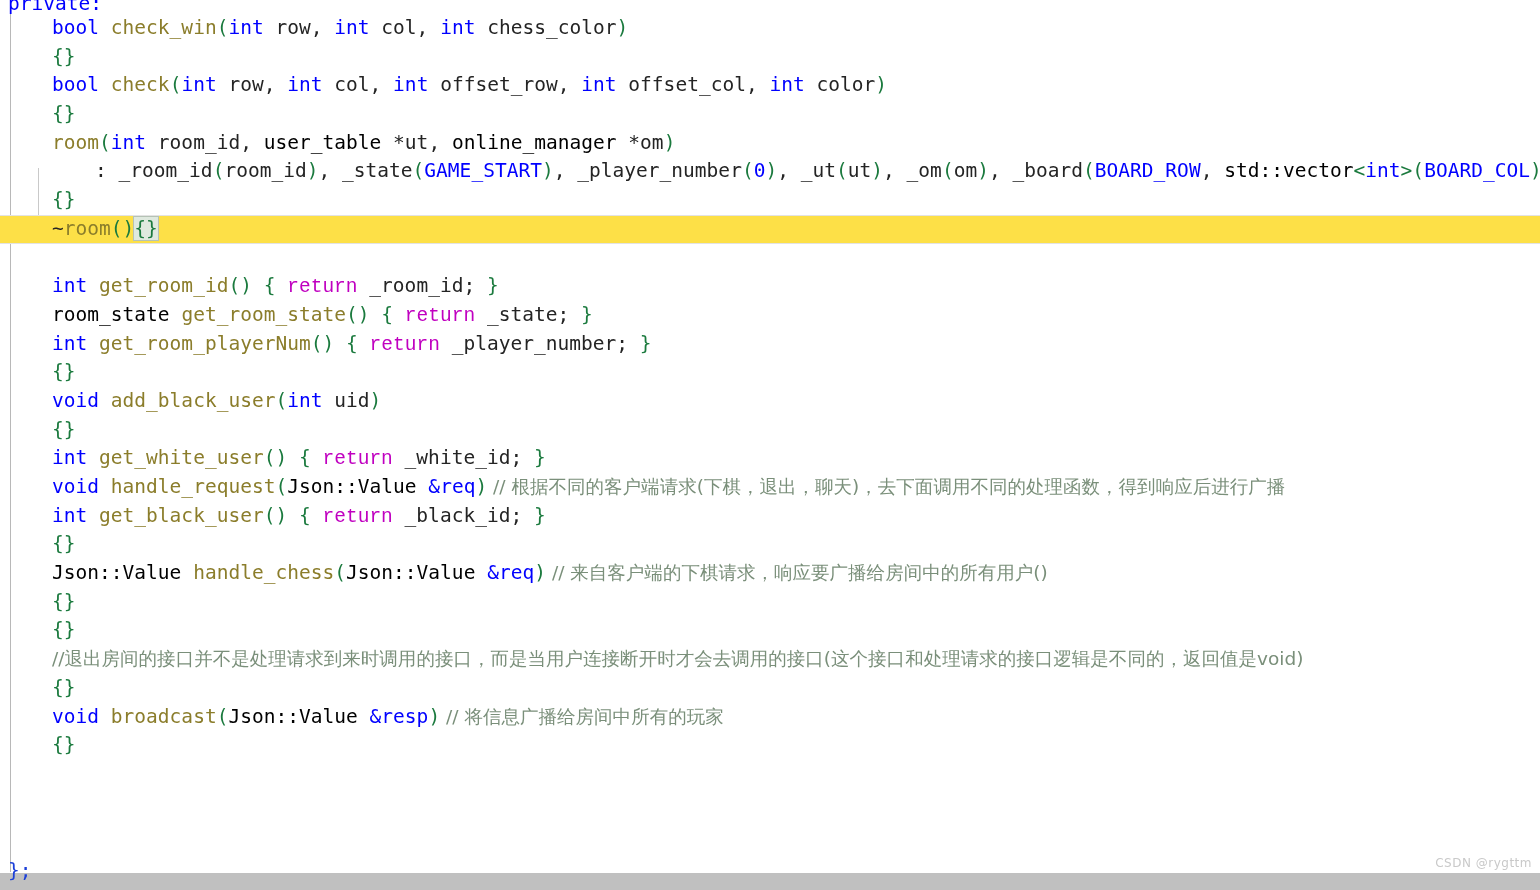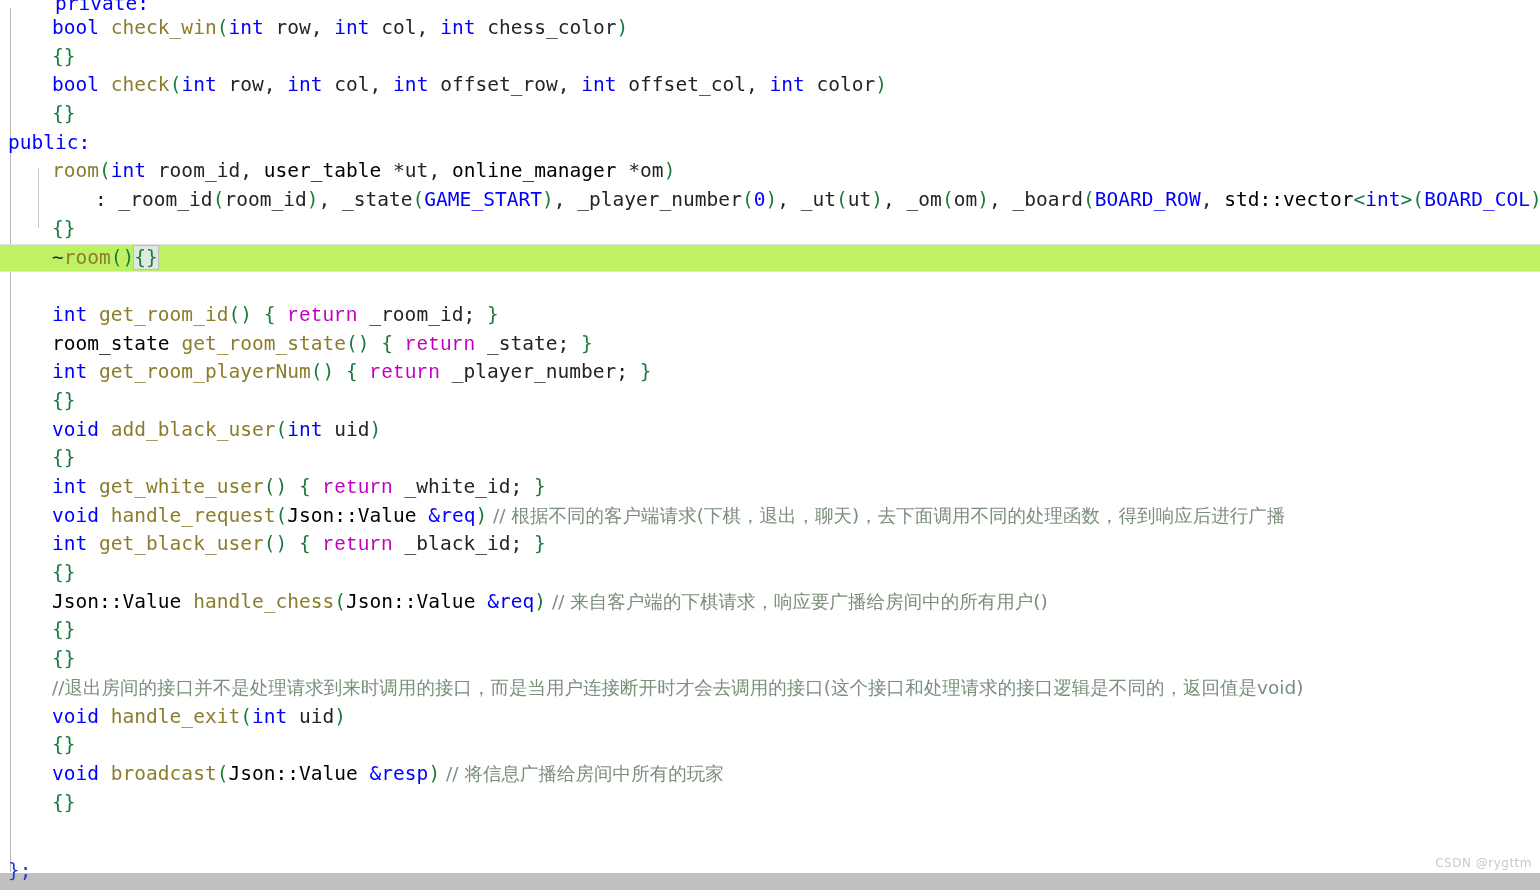--- a/index.html
+++ b/index.html
@@ -51,21 +51,21 @@
     letter-spacing: 0.02px;
     color: #1a1a1a;
   }
 
   
   .line.current {
     border-top: 1px solid #e3e3e3;
     border-bottom: 1px solid #e3e3e3;
     height: 26.7px;
     line-height: 26.7px;
-    background: #bef264;
+    background: #fde047;
   }
 
   
   .kw   { color: #0000ff; }            
   .fn   { color: #8b7d2b; }            
   .type { color: #000000; }            
   .punc { color: #1b7a3e; }            
   .ret  { color: #c000c0; font-family: Liberation Mono, monospace; }            
   .macro{ color: #0000ff; }            
   .id   { color: #242424; }            
@@ -123,31 +123,30 @@
 </head>
 <body>
 
 <div id="editor">
 
   <div class="guide g1"></div>
   <div class="guide g2"></div>
 
   <div class="code-area">
 
-    <div class="line" style="height:14px;line-height:8px;overflow:hidden;margin-left:47px;"><span style="padding-left:8px"></span><span class="kw">private:</span></div>
+    <div class="line" style="height:14px;line-height:8px;overflow:hidden;"><span style="padding-left:8px"></span><span class="kw">private:</span></div>
 
     <div class="line"><span style="padding-left:52px"></span><span class="kw">bool</span><span class="id"> </span><span class="fn">check_win</span><span class="punc">(</span><span class="kw">int</span><span class="id"> row</span><span class="op">, </span><span class="kw">int</span><span class="id"> col</span><span class="op">, </span><span class="kw">int</span><span class="id"> chess_color</span><span class="punc">)</span></div>
 
     <div class="line"><span style="padding-left:52px"></span><span class="punc">{}</span></div>
 
     <div class="line"><span style="padding-left:52px"></span><span class="kw">bool</span><span class="id"> </span><span class="fn">check</span><span class="punc">(</span><span class="kw">int</span><span class="id"> row</span><span class="op">, </span><span class="kw">int</span><span class="id"> col</span><span class="op">, </span><span class="kw">int</span><span class="id"> offset_row</span><span class="op">, </span><span class="kw">int</span><span class="id"> offset_col</span><span class="op">, </span><span class="kw">int</span><span class="id"> color</span><span class="punc">)</span></div>
 
     <div class="line"><span style="padding-left:52px"></span><span class="punc">{}</span></div>
 
-    <div class="line"><span style="padding-left:8px"></span><span class="kw">public:</span></div>
 
     <div class="line"><span style="padding-left:52px"></span><span class="fn">room</span><span class="punc">(</span><span class="kw">int</span><span class="id"> room_id</span><span class="op">, </span><span class="type">user_table</span><span class="op"> *</span><span class="id">ut</span><span class="op">, </span><span class="type">online_manager</span><span class="op"> *</span><span class="id">om</span><span class="punc">)</span></div>
 
     <div class="line"><span style="padding-left:95px"></span><span class="op">: </span><span class="id">_room_id</span><span class="punc">(</span><span class="id">room_id</span><span class="punc">)</span><span class="op">, </span><span class="id">_state</span><span class="punc">(</span><span class="macro">GAME_START</span><span class="punc">)</span><span class="op">, </span><span class="id">_player_number</span><span class="punc">(</span><span class="macro">0</span><span class="punc">)</span><span class="op">, </span><span class="id">_ut</span><span class="punc">(</span><span class="id">ut</span><span class="punc">)</span><span class="op">, </span><span class="id">_om</span><span class="punc">(</span><span class="id">om</span><span class="punc">)</span><span class="op">, </span><span class="id">_board</span><span class="punc">(</span><span class="macro">BOARD_ROW</span><span class="op">, </span><span class="type">std::vector</span><span class="punc">&lt;</span><span class="kw">int</span><span class="punc">&gt;</span><span class="punc">(</span><span class="macro">BOARD_COL</span><span class="punc">))</span></div>
 
     <div class="line"><span style="padding-left:52px"></span><span class="punc">{}</span></div>
 
     <div class="line current"><span style="padding-left:52px"></span><span class="op">~</span><span class="fn">room</span><span class="punc">()</span><span class="punc brace-hl">{}</span></div>
 
     <div class="line">&nbsp;</div>
@@ -175,21 +174,20 @@
 
     <div class="line"><span style="padding-left:52px"></span><span class="type">Json::Value</span><span class="id"> </span><span class="fn">handle_chess</span><span class="punc">(</span><span class="type">Json::Value</span><span class="kw"> &amp;</span><span class="kw">req</span><span class="punc">)</span><span class="cmt cn"> // 来自客户端的下棋请求，响应要广播给房间中的所有用户()</span></div>
 
     <div class="line"><span style="padding-left:52px"></span><span class="punc">{}</span></div>
 
 
     <div class="line"><span style="padding-left:52px"></span><span class="punc">{}</span></div>
 
     <div class="line"><span style="padding-left:52px"></span><span class="cmt cn">//退出房间的接口并不是处理请求到来时调用的接口，而是当用户连接断开时才会去调用的接口(这个接口和处理请求的接口逻辑是不同的，返回值是void)</span></div>
 
-    <div class="line"><span style="padding-left:52px"></span><span class="kw">void</span><span class="id"> </span><span class="fn">handle_exit</span><span class="punc">(</span><span class="kw">int</span><span class="id"> uid</span><span class="punc">)</span></div>
 
     <div class="line"><span style="padding-left:52px"></span><span class="punc">{}</span></div>
 
     <div class="line"><span style="padding-left:52px"></span><span class="kw">void</span><span class="id"> </span><span class="fn">broadcast</span><span class="punc">(</span><span class="type">Json::Value</span><span class="kw"> &amp;</span><span class="kw">resp</span><span class="punc">)</span><span class="cmt cn"> // 将信息广播给房间中所有的玩家</span></div>
 
     <div class="line"><span style="padding-left:52px"></span><span class="punc">{}</span></div>
 
   </div>
 
   <div class="tail-line"><span style="padding-left:8px"></span><span class="kw" style="color:#1b3fd8">};</span></div>

